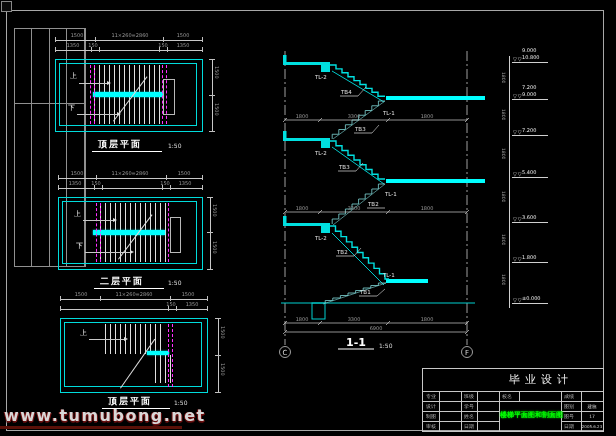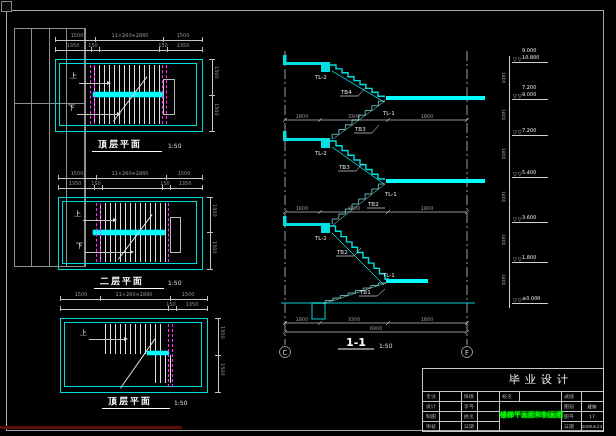--- a/index.html
+++ b/index.html
@@ -352,15 +352,17 @@
     <div class="tb-lbl" style="left:141px;top:25px;">成绩</div>
     <div class="tb-val" style="left:159px;top:25px;width:20px;text-align:center;"></div>
     <div class="tb-lbl" style="left:141px;top:35px;">图别</div>
     <div class="tb-val" style="left:159px;top:35px;width:20px;text-align:center;">建施</div>
     <div class="tb-lbl" style="left:141px;top:45px;">图号</div>
     <div class="tb-val" style="left:159px;top:45px;width:20px;text-align:center;">17</div>
     <div class="tb-lbl" style="left:141px;top:55px;">日期</div>
     <div class="tb-val" style="left:158px;top:55px;width:22px;text-align:center;font-size:4px;">2005.6.23</div>
   </div>
 
+  <div class="t" style="left:4px;top:407px;font-size:16px;line-height:18px;font-weight:bold;color:#d8d8d8;letter-spacing:1.5px;z-index:6;
+              text-shadow:1px 1px 0 #701010,-1px 0 0 #701010,0 2px 0 #4a0a0a;">www.tumubong.net</div>
   <div class="abs" style="left:0;top:426px;width:182px;height:3px;background:#5a1008;z-index:6;"></div>
 
 </div>
 
 </body></html>

